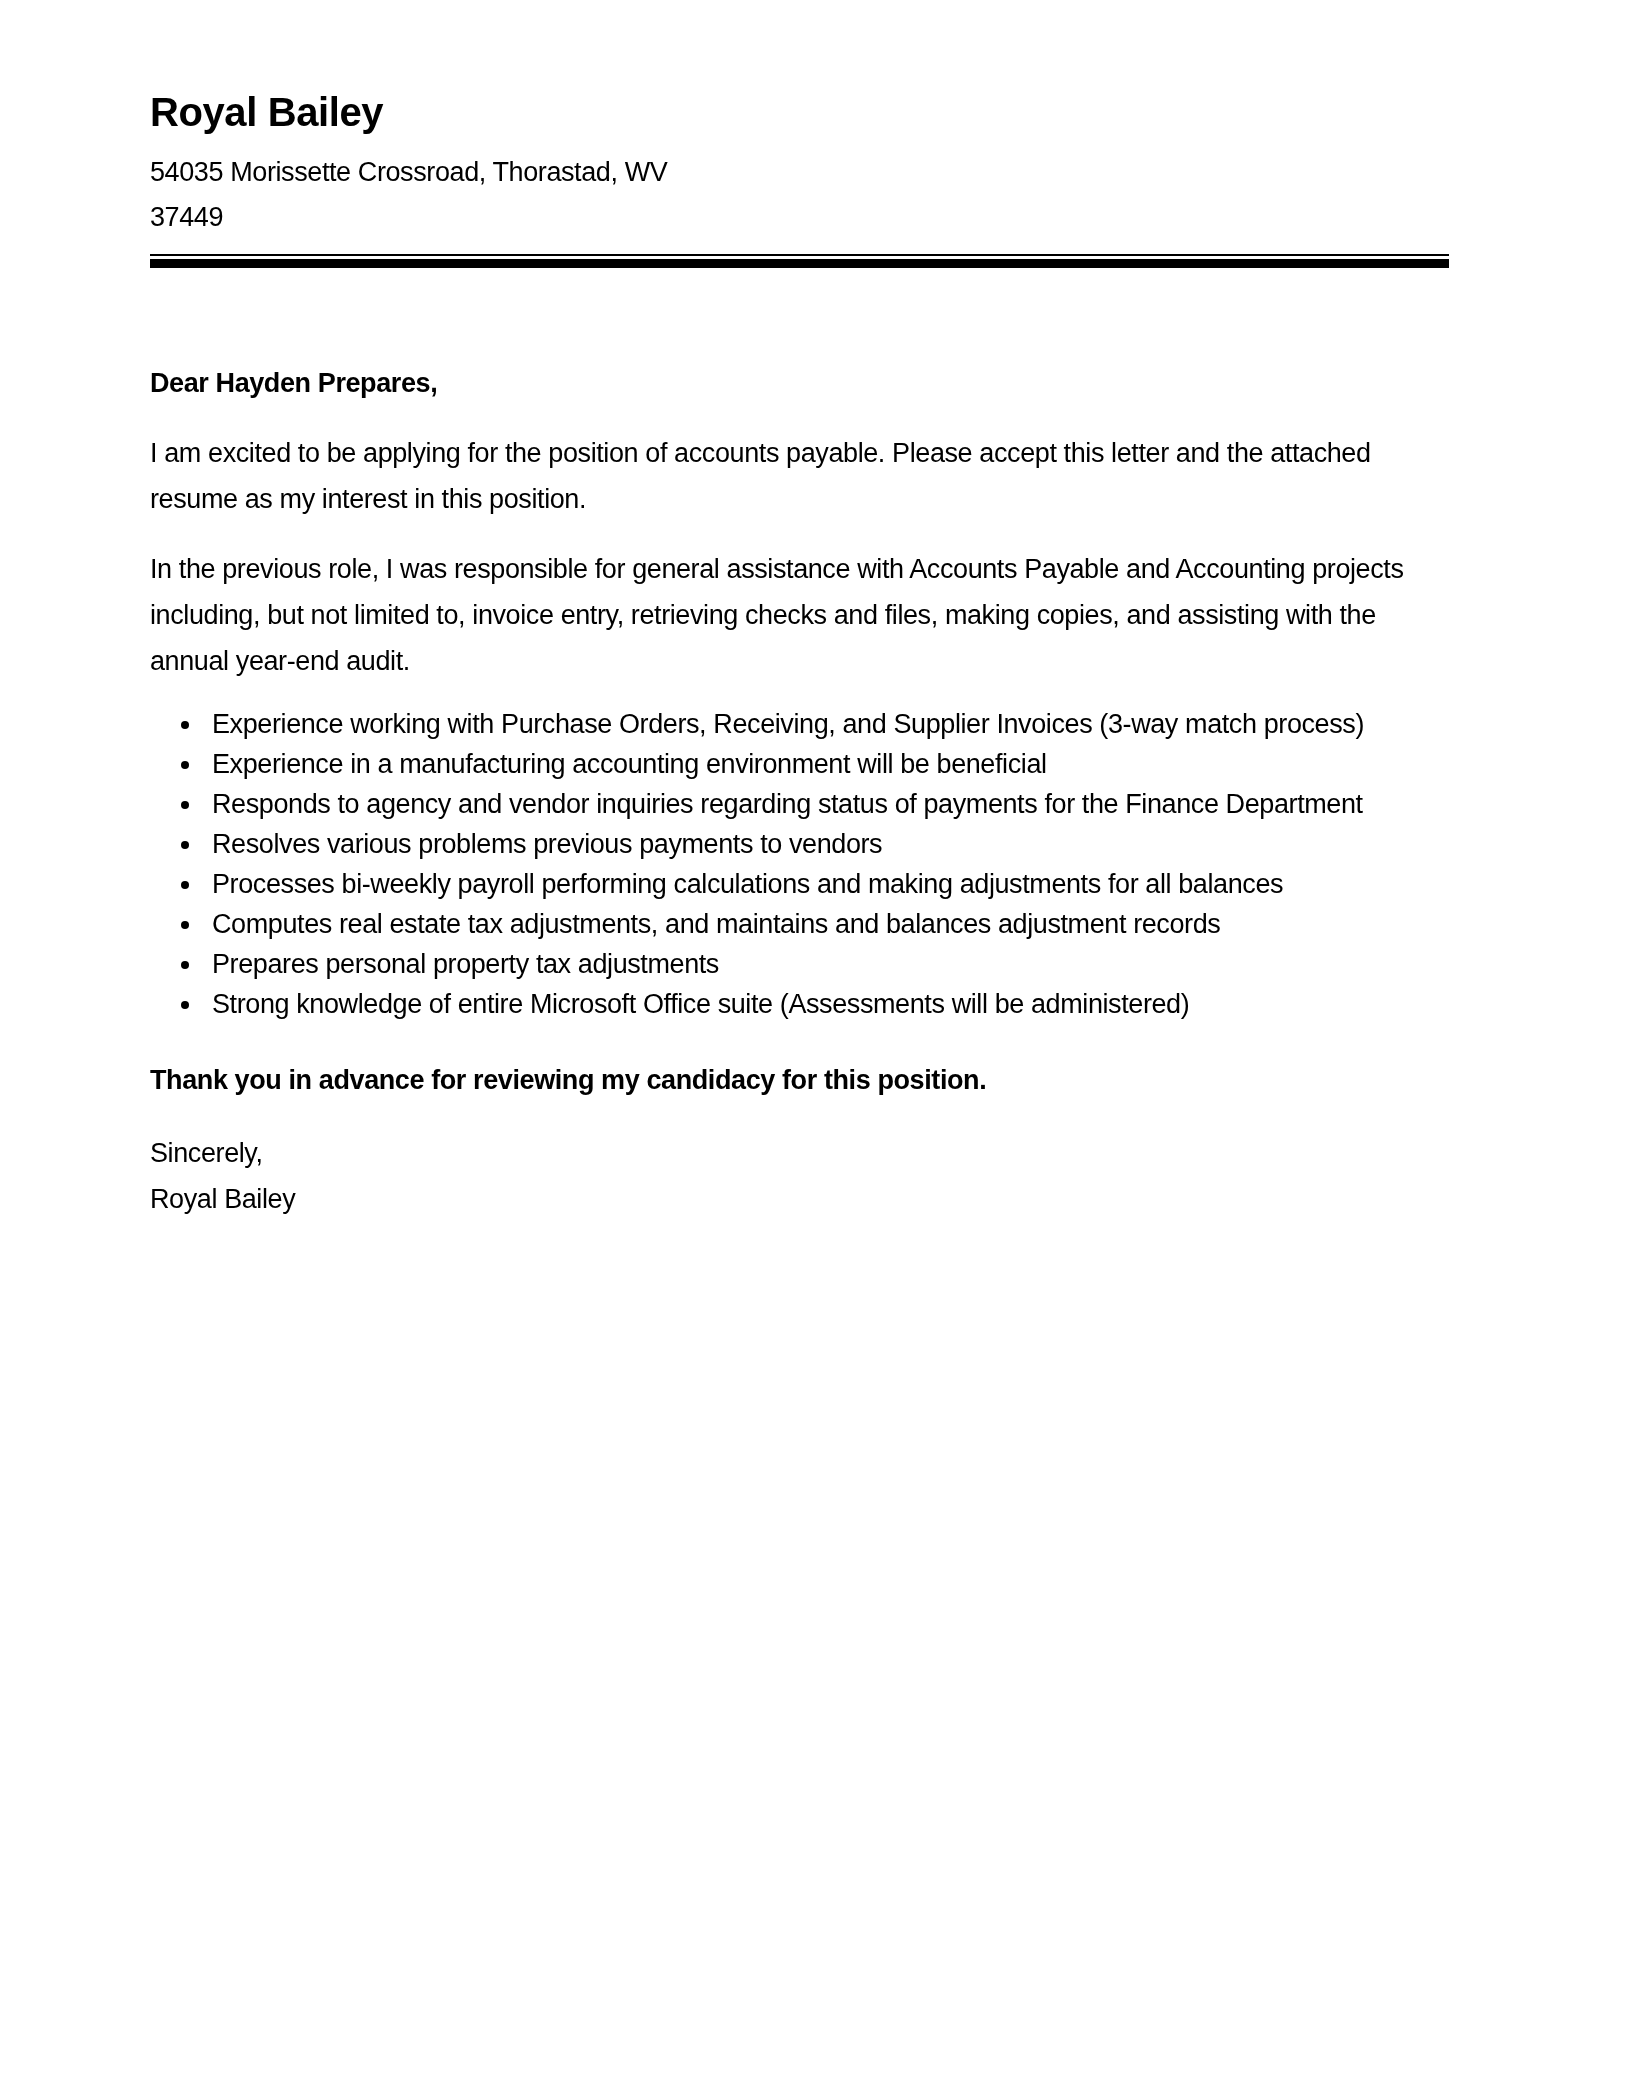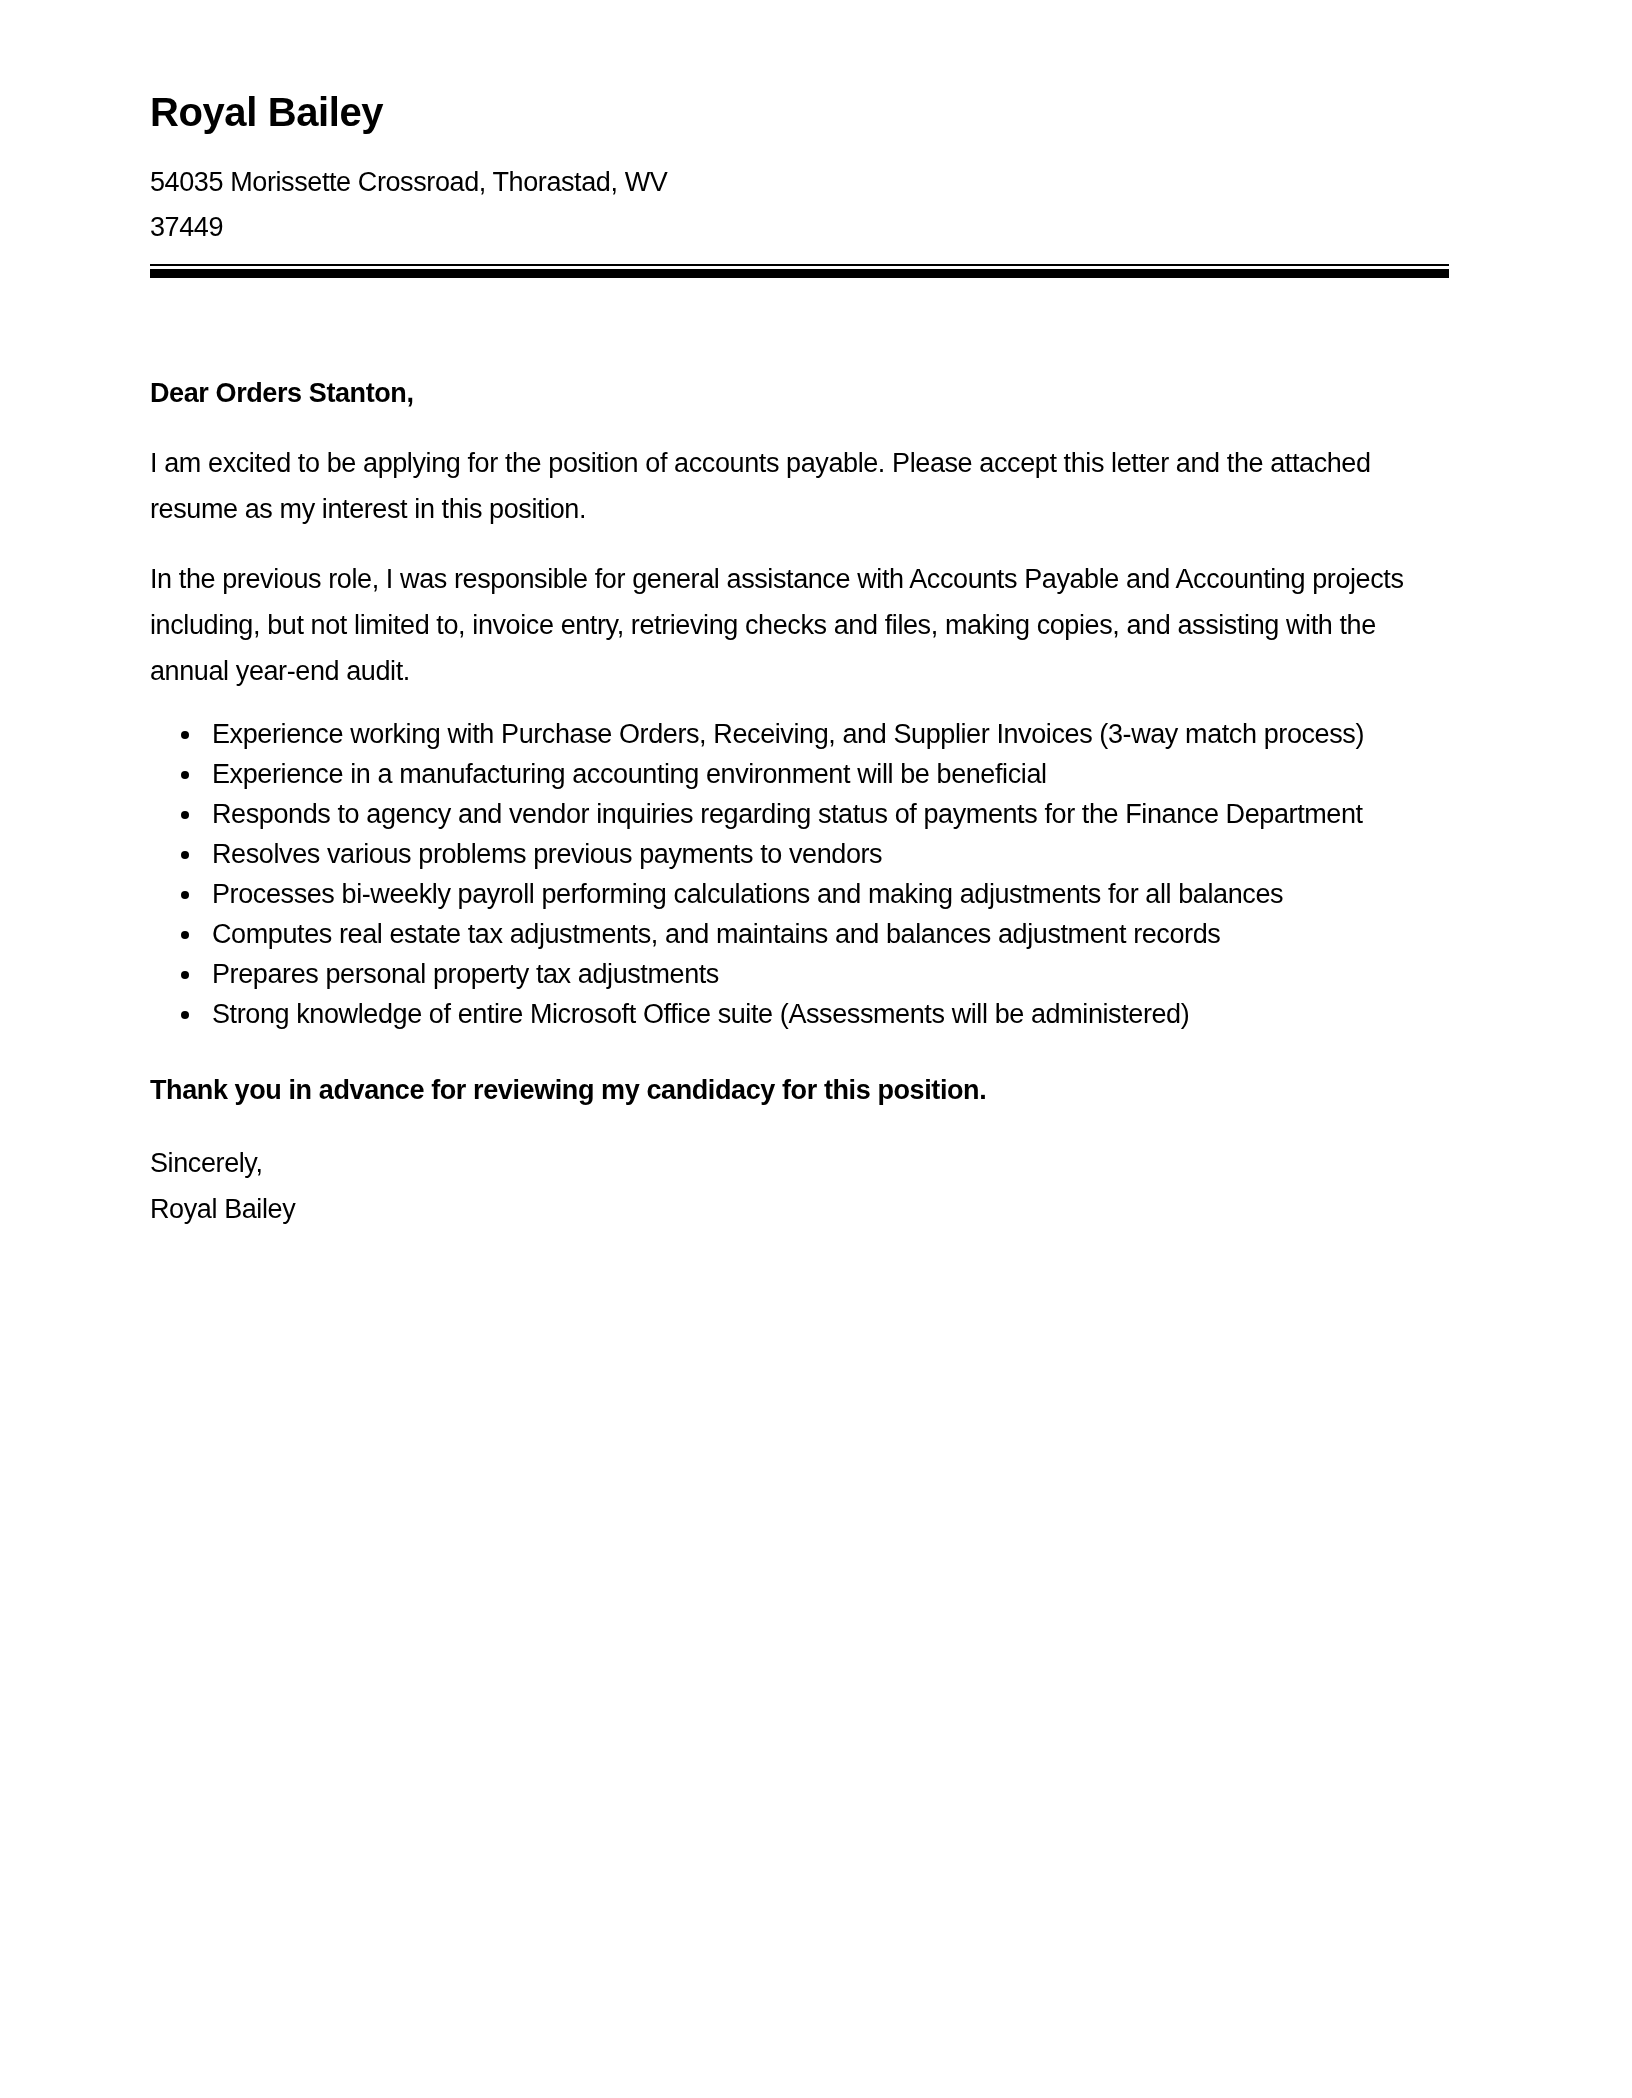--- a/index.html
+++ b/index.html
@@ -18,21 +18,21 @@
     padding: 88px 162px 0 150px;
     overflow: hidden;
   }
   .name {
     margin: 0;
     font-size: 40px;
     line-height: 48px;
     font-weight: bold;
   }
   .address {
-    margin-top: 24px;
+    margin-top: 14px;
     font-size: 27px;
     line-height: 45px;
     font-weight: normal;
   }
   .divider {
     margin-top: 14px;
     height: 3px;               
     border-top: 2px solid #000000;    
     border-bottom: 9px solid #000000; 
   }
@@ -76,21 +76,21 @@
 
   <h1 class="name">Royal Bailey</h1>
 
   <div class="address">
     <div>54035 Morissette Crossroad, Thorastad, WV</div>
     <div>37449</div>
   </div>
 
   <div class="divider"></div>
 
-  <p class="salutation">Dear Orders Stanton,</p>
+  <p class="salutation">Dear Hayden Prepares,</p>
 
   <p class="para">I am excited to be applying for the position of accounts payable. Please accept this letter and the attached resume as my interest in this position.</p>
 
   <p class="para">In the previous role, I was responsible for general assistance with Accounts Payable and Accounting projects including, but not limited to, invoice entry, retrieving checks and files, making copies, and assisting with the annual year-end audit.</p>
 
 
   <ul class="bullets">
     <li>Experience working with Purchase Orders, Receiving, and Supplier Invoices (3-way match process)</li>
     <li>Experience in a manufacturing accounting environment will be beneficial</li>
     <li>Responds to agency and vendor inquiries regarding status of payments for the Finance Department</li>

